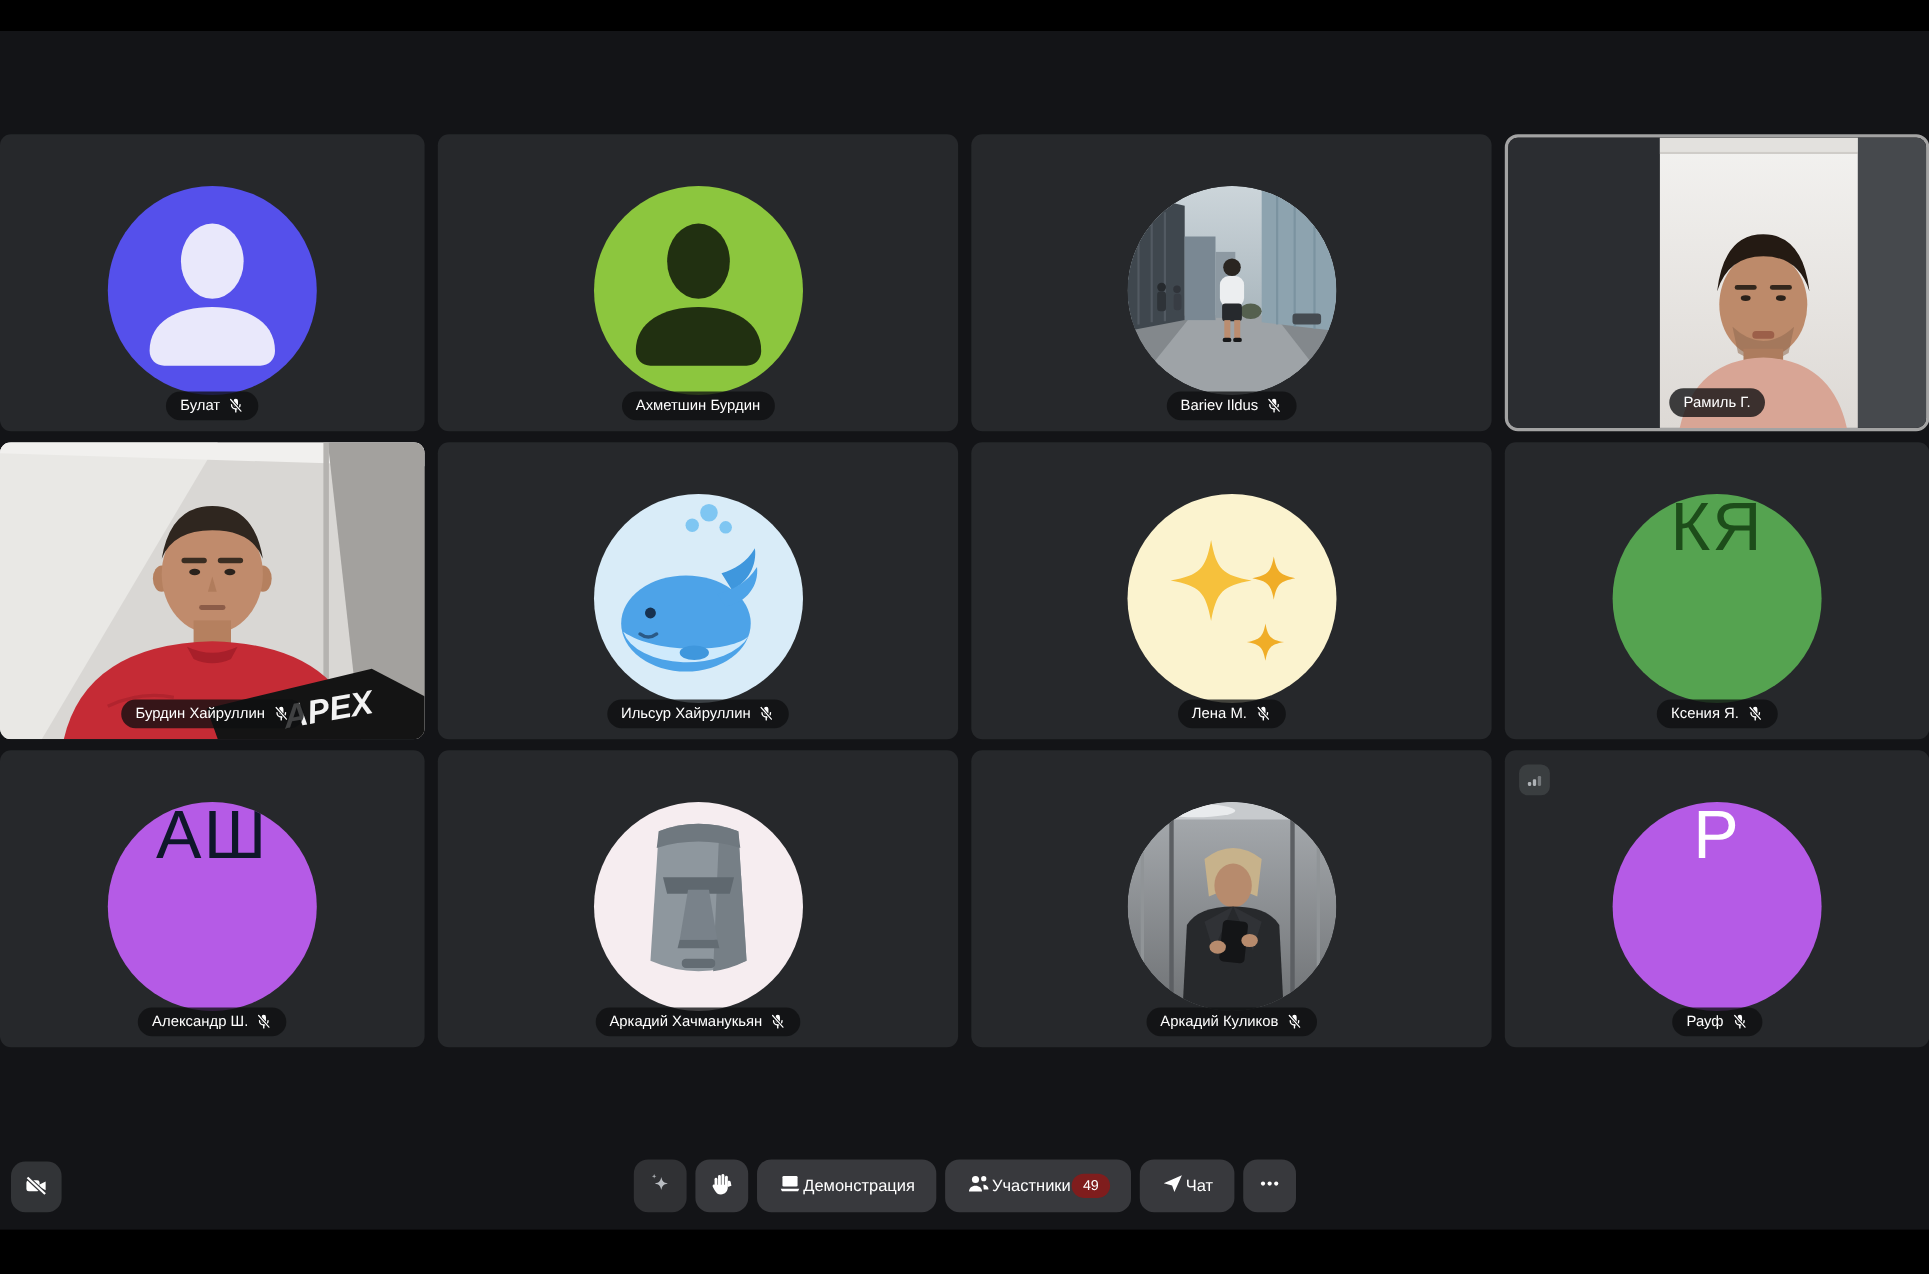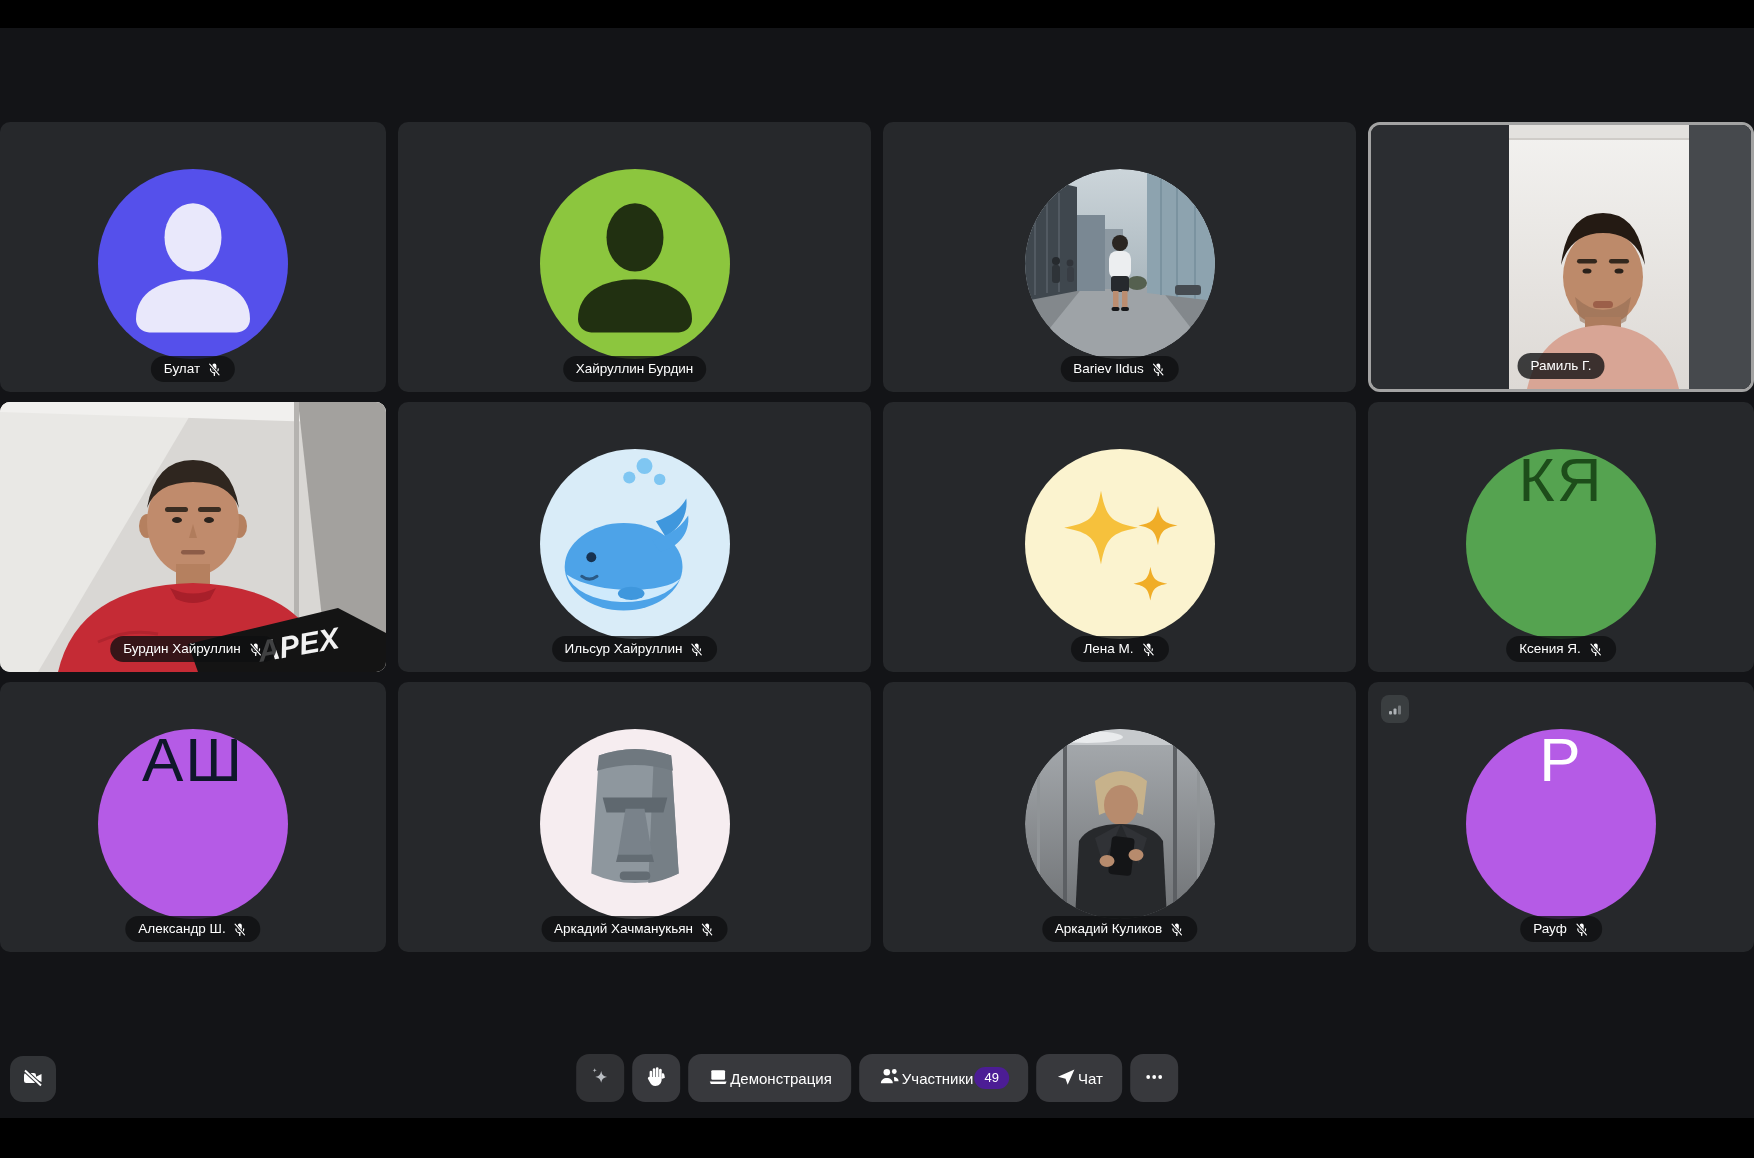--- a/index.html
+++ b/index.html
@@ -14,34 +14,34 @@
         grid-template-rows:270px 270px 270px;gap:10px 12px}
   .tile{position:relative;background:#26282b;border-radius:10px;overflow:hidden}
   .tile.active{border:3px solid #a3a3a3;border-radius:12px}
   .av{position:absolute;left:50%;top:47px;transform:translateX(-50%);
       width:190px;height:190px;border-radius:50%;overflow:hidden;
       display:flex;align-items:flex-start;justify-content:center}
   .initials{font-size:62px;letter-spacing:2px;line-height:1;user-select:none}
   .av-svg{width:100%;height:100%;display:block}
   .fill-svg{position:absolute;inset:0;width:100%;height:100%;display:block}
   .pill{position:absolute;bottom:10px;left:50%;transform:translateX(-50%);
-        display:flex;align-items:flex-end;gap:7px;background:rgba(14,15,17,.78);
+        display:flex;align-items:flex-start;gap:7px;background:rgba(14,15,17,.78);
         border-radius:15px;padding:5px 13px;color:#fff;font-size:13.5px;
         white-space:nowrap;z-index:3;line-height:1.2}
   .pill svg{display:block}
   .sig{position:absolute;top:13px;left:13px;width:28px;height:28px;border-radius:8px;
        background:rgba(84,88,92,.45);display:flex;align-items:center;justify-content:center;z-index:3}
   .toolbar{position:absolute;left:50%;bottom:16px;transform:translateX(-50%);
            display:flex;gap:8px;align-items:center;z-index:6}
   .tb{display:flex;align-items:center;gap:1px;height:48px;padding:0 19px;
       background:#38393d;border:none;border-radius:13px;color:#fff;font-size:15px;
       font-family:inherit;cursor:pointer}
   .tb.icon-only{width:48px;padding:0;justify-content:center}
   .tb.dim{background:#303134}
-  .badge{background:#4c1d95;border-radius:12px;padding:3px 10px;font-size:13px;line-height:1.3}
+  .badge{background:#7f1d1d;border-radius:12px;padding:3px 10px;font-size:13px;line-height:1.3}
   .cam-btn{position:absolute;left:10px;bottom:16px;width:46px;height:46px;border-radius:13px;
            background:#323437;border:none;display:flex;align-items:center;justify-content:center;
            cursor:pointer;z-index:6}
 </style>
 </head>
 <body>
 
 <div class="screen">
   <div class="letterbox top"></div>
   <div class="letterbox bottom"></div>
@@ -67,21 +67,21 @@
           </div>
         </div>
         <div class="tile">
           <div class="av" style="background:#8cc63e">
             <svg class="av-svg" viewBox="0 0 100 100">
               <ellipse cx="50" cy="36" rx="15" ry="18" fill="#213011"></ellipse>
               <path d="M20 79c0-14 13-21 30-21s30 7 30 21c0 4-3 7-7 7H27c-4 0-7-3-7-7z" fill="#213011"></path>
             </svg>
           </div>
           <div class="pill">
-            <span>Хайруллин Бурдин</span>
+            <span>Ахметшин Бурдин</span>
           </div>
         </div>
         <div class="tile">
           <div class="av">
             <svg class="av-svg" viewBox="0 0 190 190">
               <defs>
                 <clipPath id="cst">
                   <circle cx="95" cy="95" r="95"></circle>
                 </clipPath>
                 <linearGradient id="sky1" x1="0" y1="0" x2="0" y2="1">

